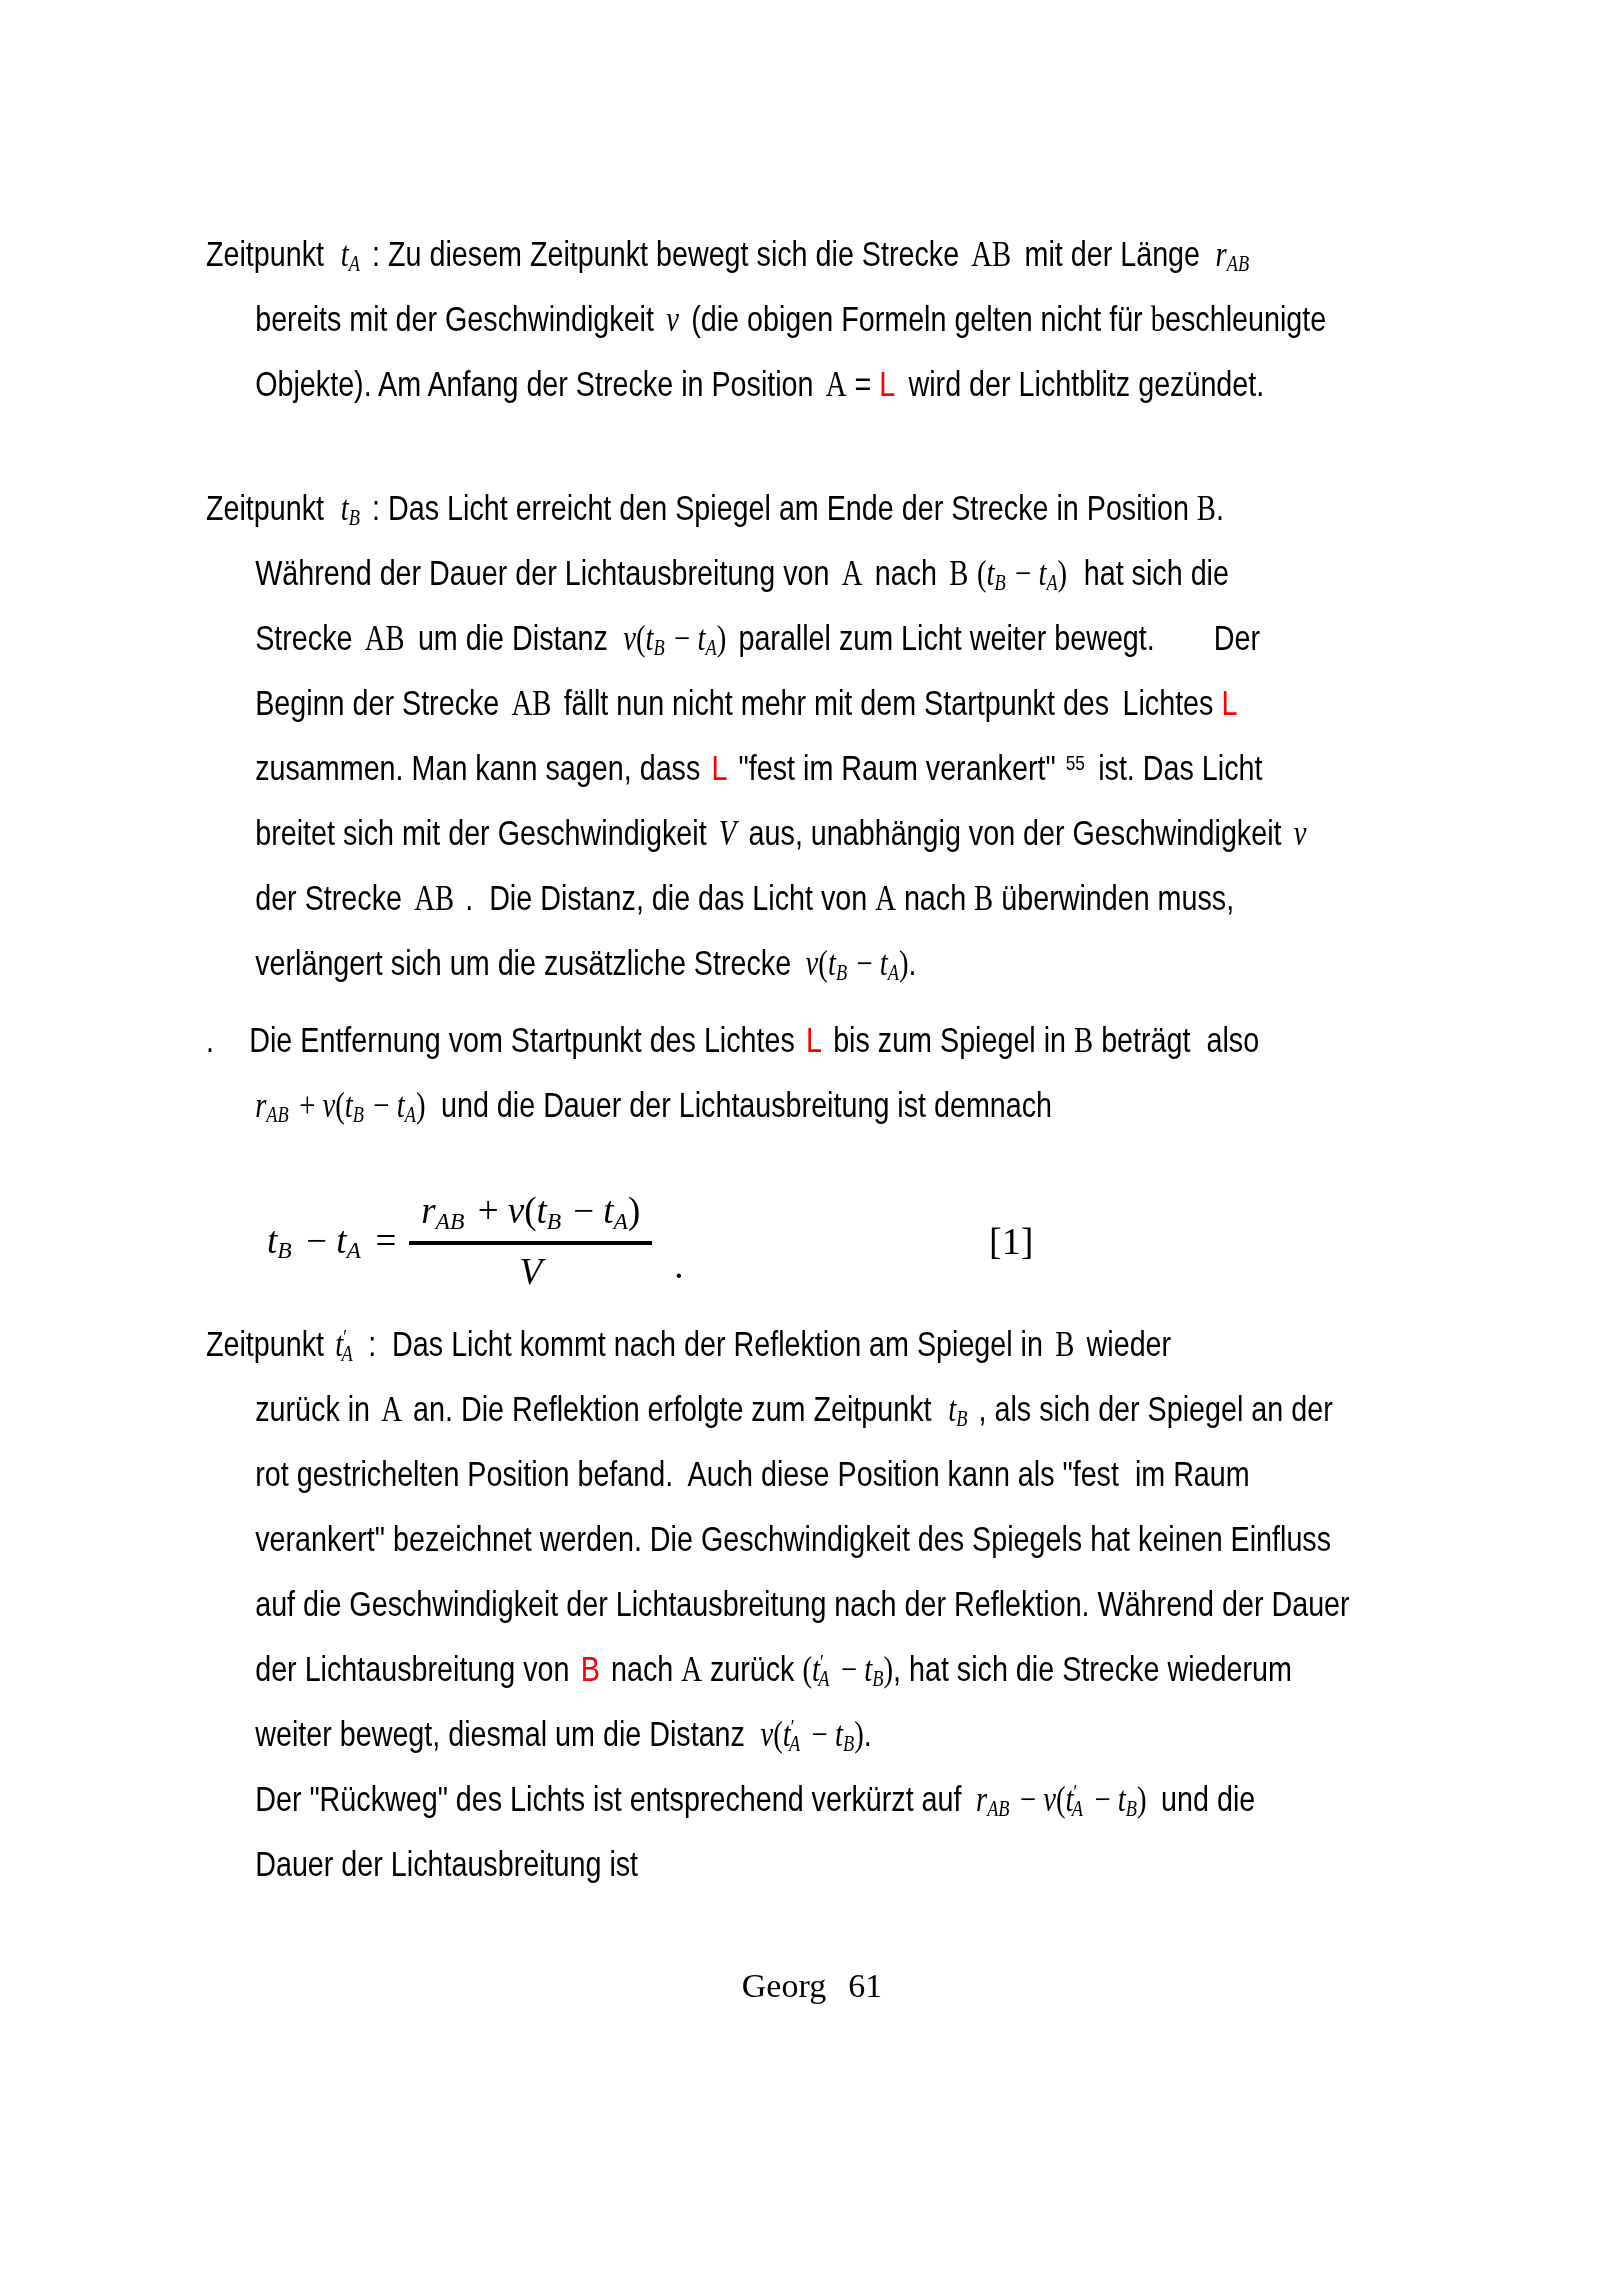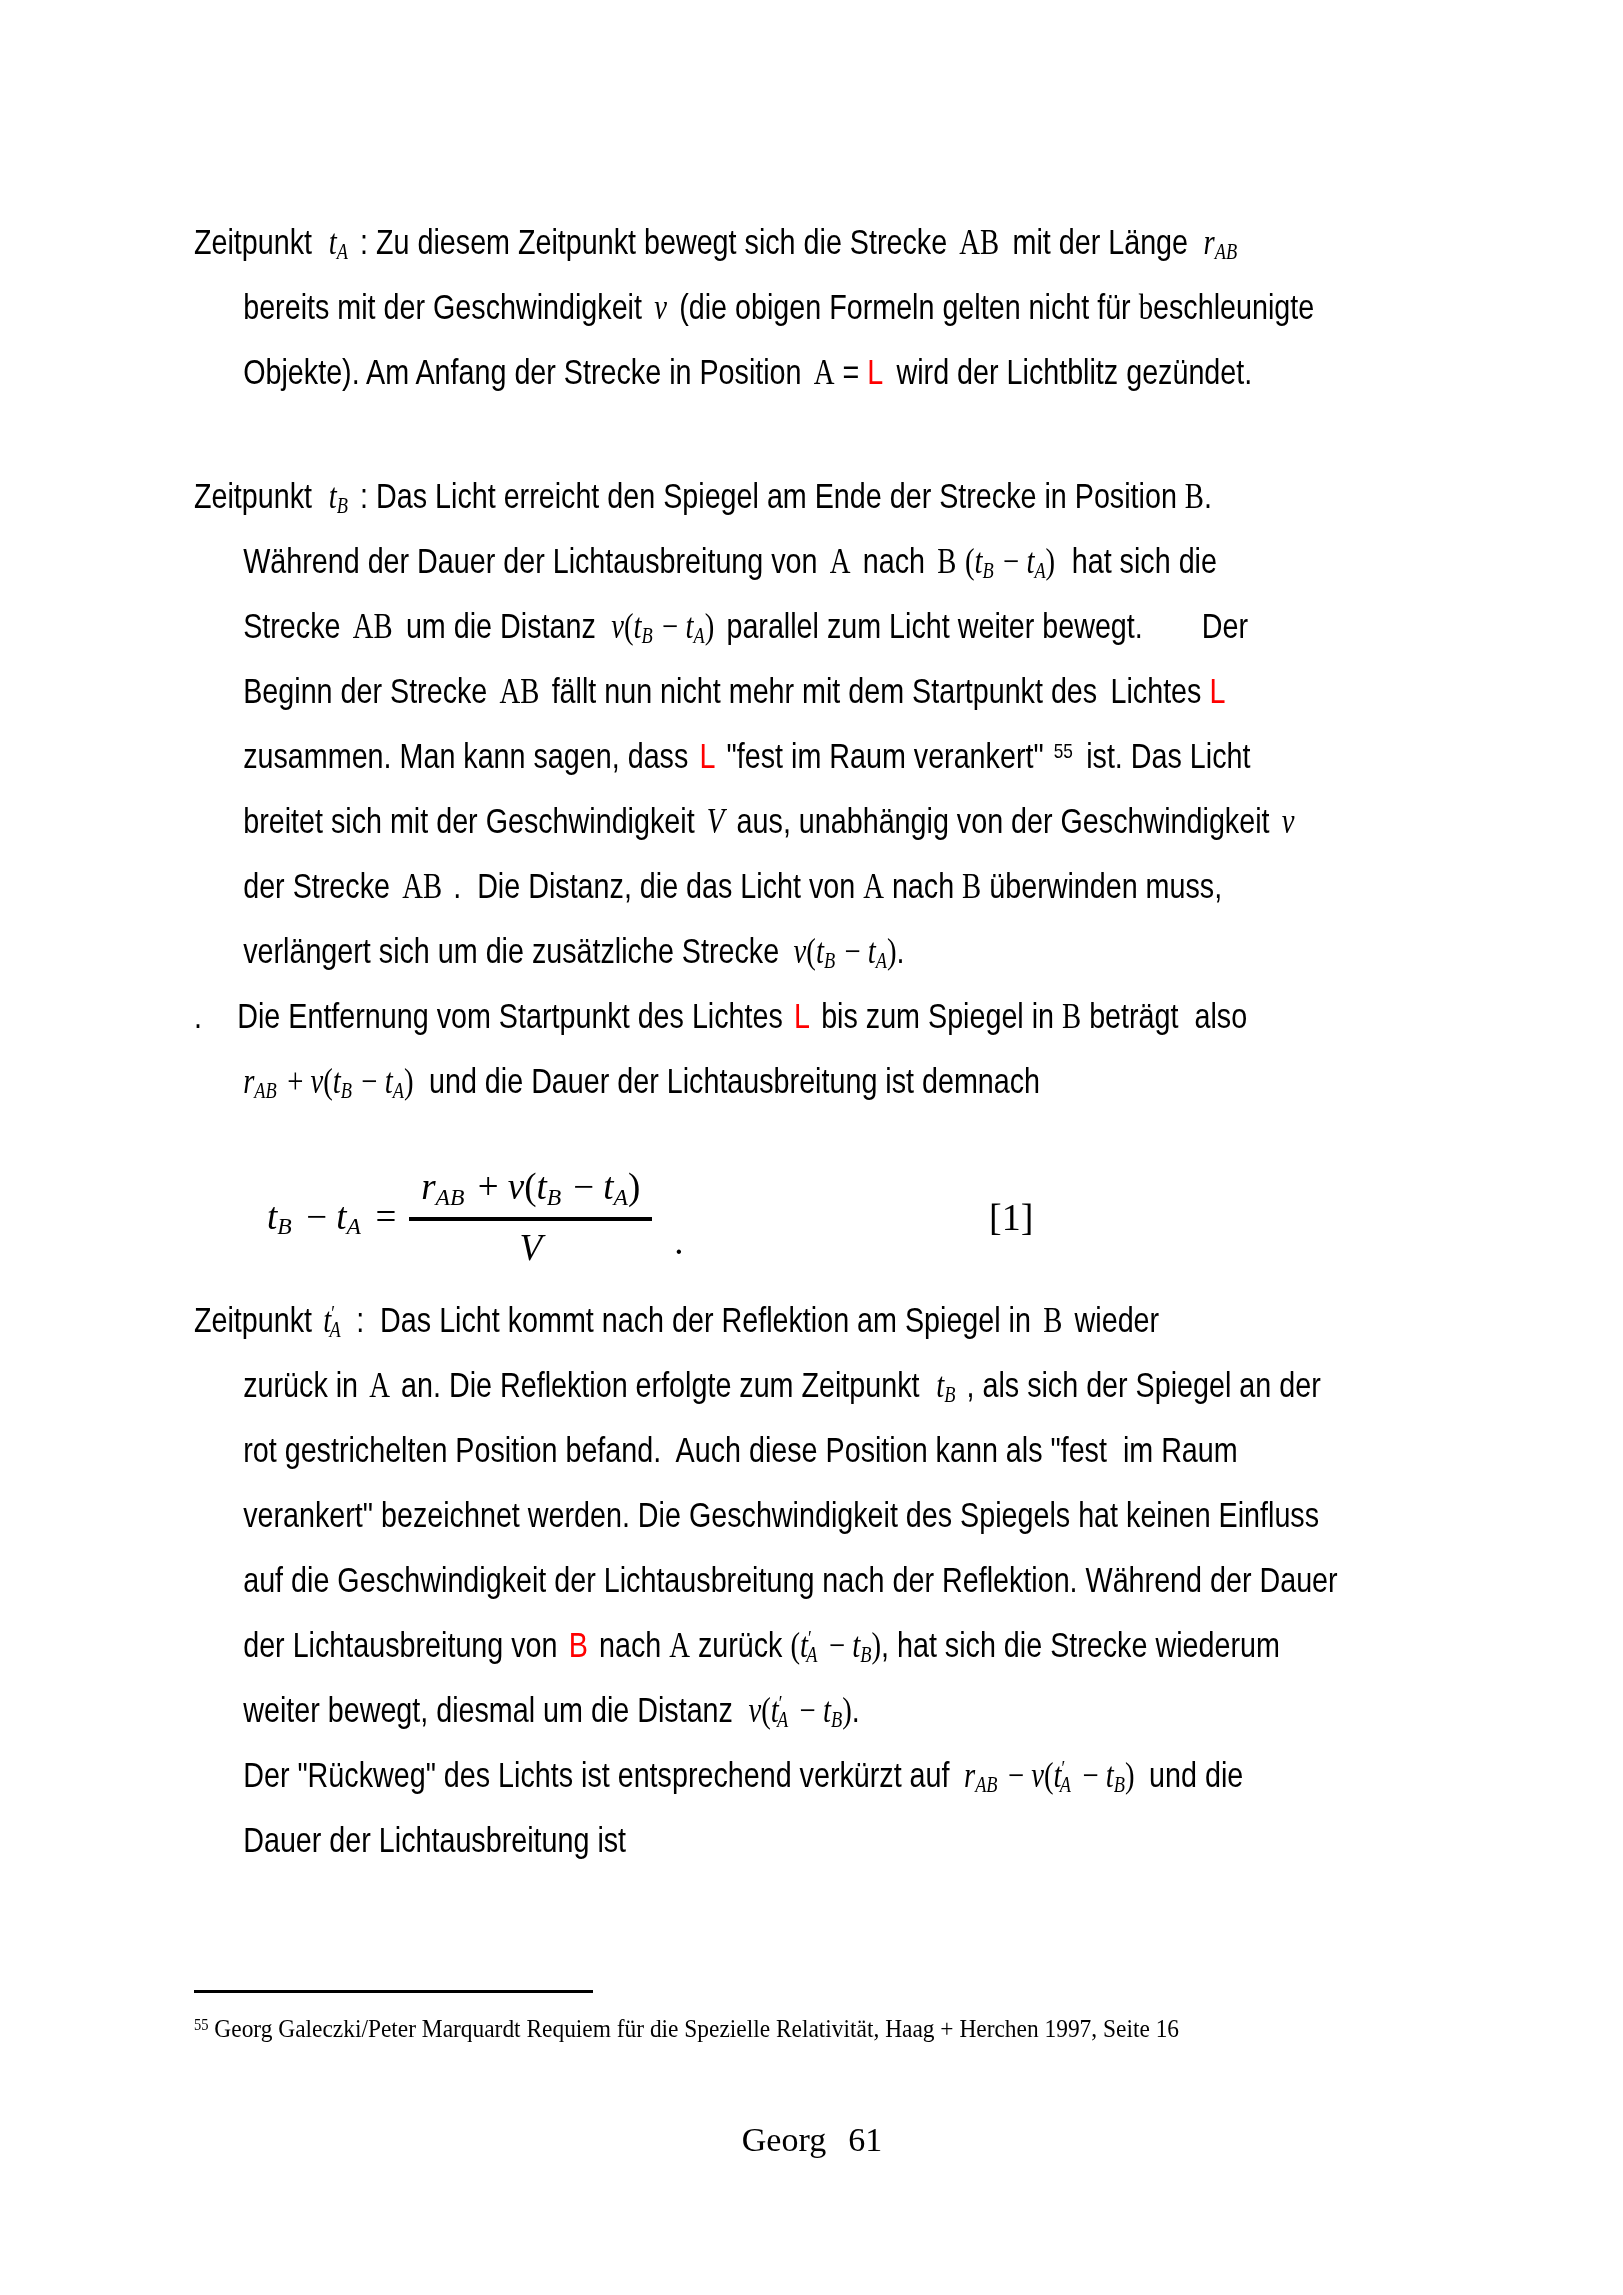--- a/index.html
+++ b/index.html
@@ -9,21 +9,21 @@
     background:#ffffff;
     overflow:hidden;
     color:#000;
     font-family:"Liberation Sans",sans-serif;
   }
   .content{
     padding:209px 0 0 194px;
     font-size:35px;
   }
   
-  .para{margin:0;}
+  .para{margin:12px;}
   .line{
     height:65px;line-height:65px;
     white-space:pre;
     transform:scaleX(0.82);
     transform-origin:0 50%;
   }
   .line.ind{padding-left:60px;}
   
   .seg-b{font-family:"Liberation Sans",sans-serif;color:#000;}
   .seg-r{font-family:"Liberation Serif",serif;color:#000;}
@@ -115,24 +115,20 @@
           <div class="line ind"><span class="seg-b">rot gestrichelten Position befand.  Auch diese Position kann als "fest  im Raum</span></div>
           <div class="line ind"><span class="seg-b">verankert" bezeichnet werden. Die Geschwindigkeit des Spiegels hat keinen Einfluss</span></div>
           <div class="line ind"><span class="seg-b">auf die Geschwindigkeit der Lichtausbreitung nach der Reflektion. Während der Dauer</span></div>
           <div class="line ind"><span class="seg-b">der Lichtausbreitung von </span><span class="seg-g" style="width: 3.9px;"></span><span class="seg-rd">B</span><span class="seg-g" style="width: 3.9px;"></span><span class="seg-b"> nach </span><span class="seg-r">A</span><span class="seg-b"> zurück </span><span class="seg-r">(</span><span class="seg-i">t</span><span class="seg-pr">′</span><span class="seg-sbp">A</span><span class="seg-g" style="width: 5.2px;"></span><span class="seg-r"> − </span><span class="seg-i">t</span><span class="seg-sb">B</span><span class="seg-r">)</span><span class="seg-b">, hat sich die Strecke wiederum</span></div>
           <div class="line ind"><span class="seg-b">weiter bewegt, diesmal um die Distanz </span><span class="seg-g" style="width: 9.2px;"></span><span class="seg-i">v</span><span class="seg-r">(</span><span class="seg-i">t</span><span class="seg-pr">′</span><span class="seg-sbp">A</span><span class="seg-g" style="width: 5.2px;"></span><span class="seg-r"> − </span><span class="seg-i">t</span><span class="seg-sb">B</span><span class="seg-r">)</span><span class="seg-b">.</span></div>
           <div class="line ind"><span class="seg-b">Der "Rückweg" des Lichts ist entsprechend verkürzt auf </span><span class="seg-g" style="width: 7.9px;"></span><span class="seg-i">r</span><span class="seg-sb">AB</span><span class="seg-g" style="width: 3.9px;"></span><span class="seg-r"> − </span><span class="seg-i">v</span><span class="seg-r">(</span><span class="seg-i">t</span><span class="seg-pr">′</span><span class="seg-sbp">A</span><span class="seg-g" style="width: 5.2px;"></span><span class="seg-r"> − </span><span class="seg-i">t</span><span class="seg-sb">B</span><span class="seg-r">)</span><span class="seg-g" style="width: 7.9px;"></span><span class="seg-b"> und die</span></div>
           <div class="line ind"><span class="seg-b">Dauer der Lichtausbreitung ist</span></div>
         </div>
       </section>
 
-    <div class="footnote">
-      <div class="footnote-rule"></div>
-      <div class="footnote-text"><span class="seg-fp">55</span><span class="seg-r"> Georg Galeczki/Peter Marquardt Requiem für die Spezielle Relativität, Haag + Herchen 1997, Seite 16</span></div>
-    </div>
 
     <div class="footer">
       <span>Georg</span><span class="gap"></span><span>61</span>
     </div>
 
   </main>
 </div>
 
 
 </body></html>

